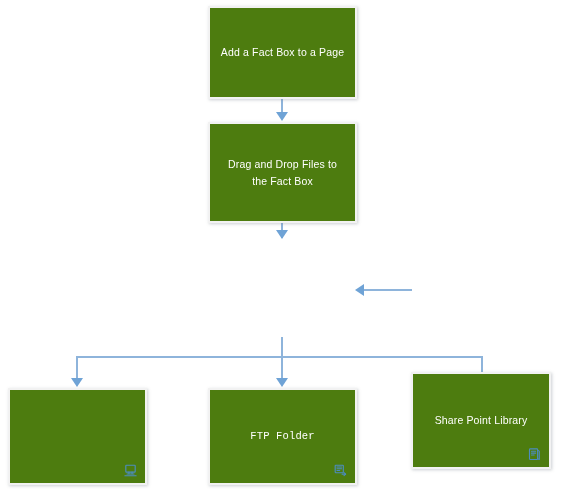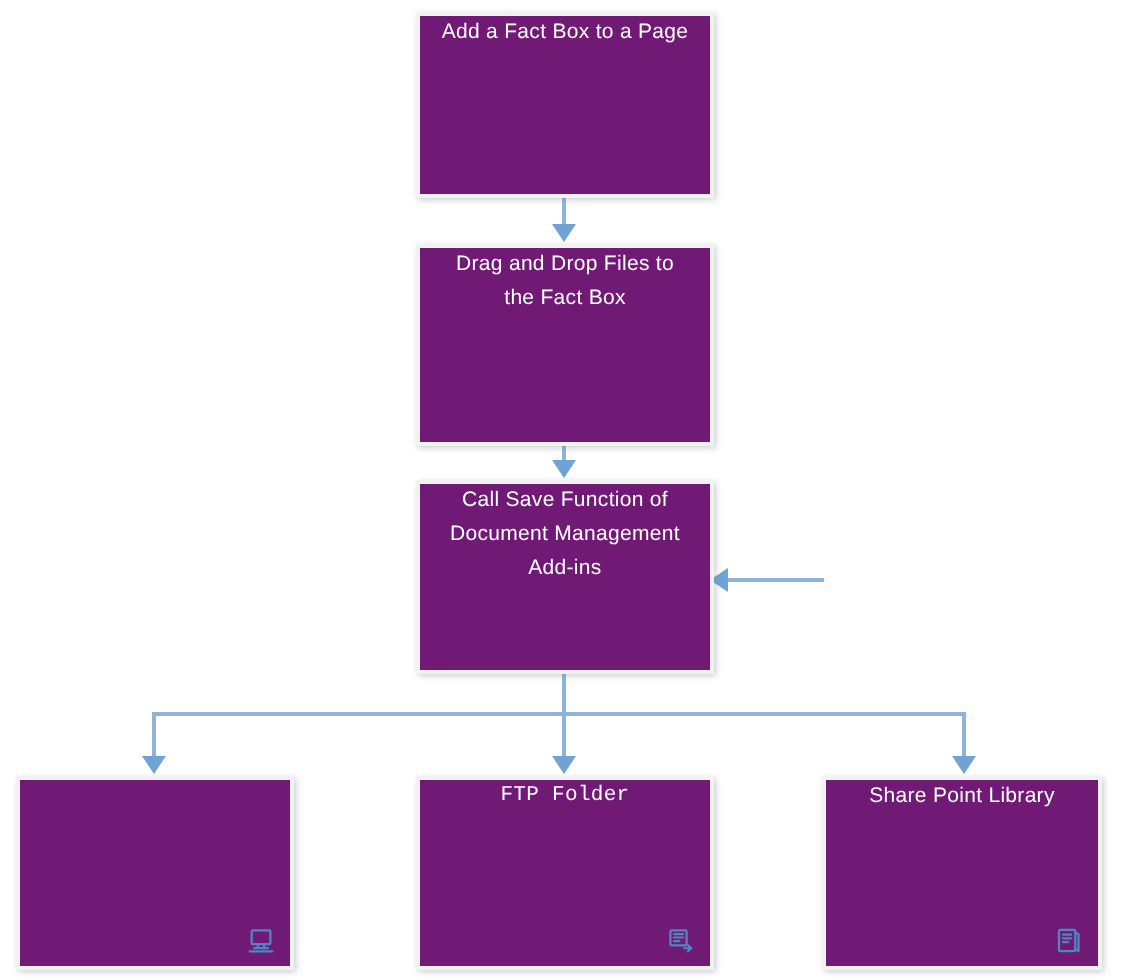--- a/index.html
+++ b/index.html
@@ -13,25 +13,25 @@
   #canvas {
     position: relative;
     width: 561px;
     height: 489px;
     background: #ffffff;
     overflow: hidden;
   }
   .node {
     position: absolute;
     box-sizing: border-box;
-    background: #701a75;
+    background: #4d7c0f;
     border: 2px solid #F2F2F2;
     box-shadow: 1px 1px 3px rgba(120,130,140,0.38);
     display: flex;
-    align-items: flex-start;
+    align-items: center;
     justify-content: center;
     text-align: center;
   }
   .node-label {
     color: #FFFFFF;
     font-size: 10.5px;
     line-height: 17px;
     letter-spacing: 0.15px;
     padding: 0 9px;
     white-space: pre-line;
@@ -97,25 +97,20 @@
 
   <div class="node" style="left:208px; top:6px; width:149px; height:93px;">
     <span class="node-label">Add a Fact Box to a Page</span>
   </div>
 
   <div class="node" style="left:208px; top:122px; width:149px; height:101px;">
     <span class="node-label">Drag and Drop Files to
 the Fact Box</span>
   </div>
 
-  <div class="node" style="left:208px; top:240px; width:149px; height:97px;">
-    <span class="node-label">Call Save Function of
-Document Management
-Add-ins</span>
-  </div>
 
 
   <div class="node" style="left:8px; top:388px; width:139px; height:97px;">
     <span class="node-icon">
       <svg viewBox="0 0 24 24" width="15" height="15" fill="none" stroke="#4C8DC9" stroke-width="1.8" stroke-linejoin="round" stroke-linecap="round">
         <rect x="4.5" y="3.5" width="15" height="11" rx="1"></rect>
         <path d="M9.5 14.5 v2.6 M14.5 14.5 v2.6"></path>
         <path d="M3 20.3 h18"></path>
         <path d="M6.5 17.6 h11"></path>
       </svg>
@@ -127,21 +122,21 @@
     <span class="node-icon">
       <svg viewBox="0 0 24 24" width="15" height="15" fill="none" stroke="#4C8DC9" stroke-width="1.8" stroke-linejoin="round" stroke-linecap="round">
         <rect x="3.5" y="3.5" width="13" height="12" rx="1"></rect>
         <path d="M6.3 6.4 h7.4 M6.3 9.2 h7.4 M6.3 12 h4.4"></path>
         <path d="M14.6 17.8 h5.4"></path>
         <path d="M17.6 15.4 l2.6 2.4 -2.6 2.4"></path>
       </svg>
     </span>
   </div>
 
-  <div class="node" style="left:411px; top:388px; width:140px; height:97px;">
+  <div class="node" style="left:411px; top:372px; width:140px; height:97px;">
     <span class="node-label">Share Point Library</span>
     <span class="node-icon">
       <svg viewBox="0 0 24 24" width="15" height="15" fill="none" stroke="#4C8DC9" stroke-width="1.8" stroke-linejoin="round" stroke-linecap="round">
         <rect x="4" y="3" width="13" height="17" rx="1.2"></rect>
         <path d="M7.2 6.8 h6.6 M7.2 9.8 h6.6 M7.2 12.8 h4.2"></path>
         <path d="M17 5.2 l2.6 1.4 v13.4 l-2.6 -1.4"></path>
       </svg>
     </span>
   </div>
 

